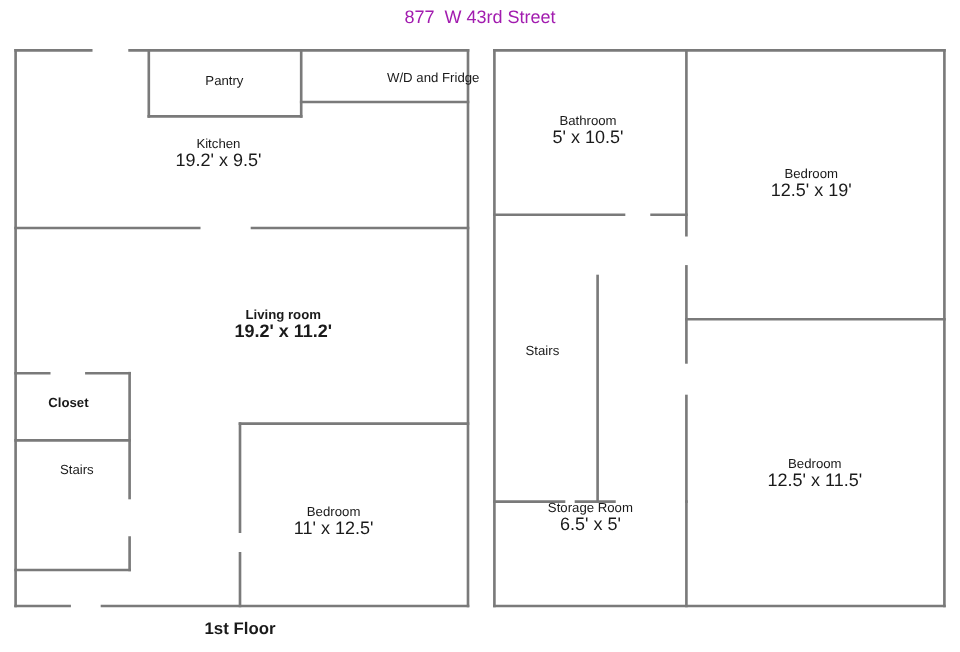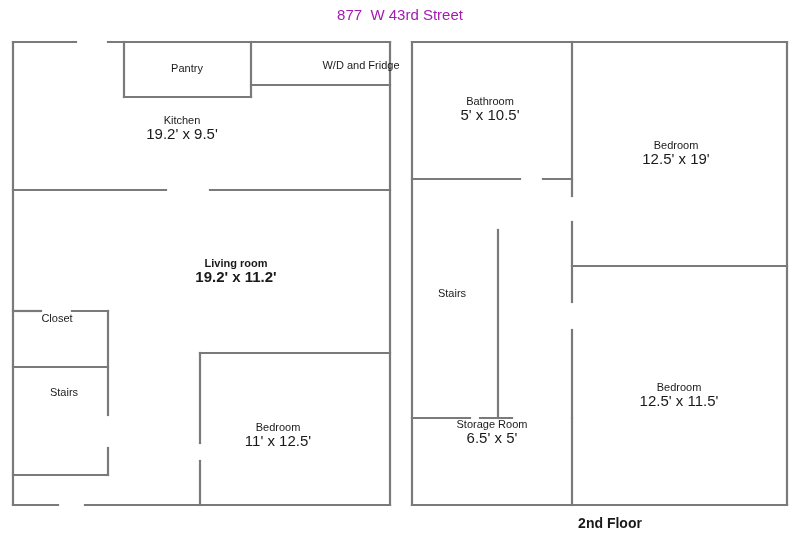--- a/index.html
+++ b/index.html
@@ -110,25 +110,25 @@
         <line x1="412" y1="418" x2="470" y2="418" stroke="#7a7a7a"></line>
         <line x1="480" y1="418" x2="512" y2="418" stroke="#7a7a7a"></line>
       </g>
   </svg>
 
   <div id="room-labels">
       <div class="room-label" style="left: 187px; top: 68px;"><span>Pantry</span></div>
       <div class="room-label" style="left: 321px; top: 65px; margin-left: 40px;"><span>W/D and Fridge</span></div>
       <div class="room-label" style="left: 182px; top: 127px;"><span>Kitchen</span><span class="dim">19.2' x 9.5'</span></div>
       <div class="room-label" style="left: 236px; top: 270px; font-weight: bold;"><span>Living room</span><span class="dim">19.2' x 11.2'</span></div>
-      <div class="room-label" style="left: 57px; top: 318px;"><span>Closet</span></div>
+      <div class="room-label" style="left: 57px; top: 336px; font-weight: bold;"><span>Closet</span></div>
       <div class="room-label" style="left: 64px; top: 392px;"><span>Stairs</span></div>
       <div class="room-label" style="left: 278px; top: 434px;"><span>Bedroom</span><span class="dim">11' x 12.5'</span></div>
       <div class="room-label" style="left: 490px; top: 108px;"><span>Bathroom</span><span class="dim">5' x 10.5'</span></div>
       <div class="room-label" style="left: 676px; top: 152px;"><span>Bedroom</span><span class="dim">12.5' x 19'</span></div>
       <div class="room-label" style="left: 452px; top: 293px;"><span>Stairs</span></div>
       <div class="room-label" style="left: 679px; top: 394px;"><span>Bedroom</span><span class="dim">12.5' x 11.5'</span></div>
       <div class="room-label" style="left: 492px; top: 431px;"><span>Storage Room</span><span class="dim">6.5' x 5'</span></div>
     </div>
 
-  <div class="floor-label" id="label-floor-2">2nd Floor</div>
+  <div class="floor-label" id="label-floor-1">1st Floor</div>
 
 </div>
 
 </body></html>

